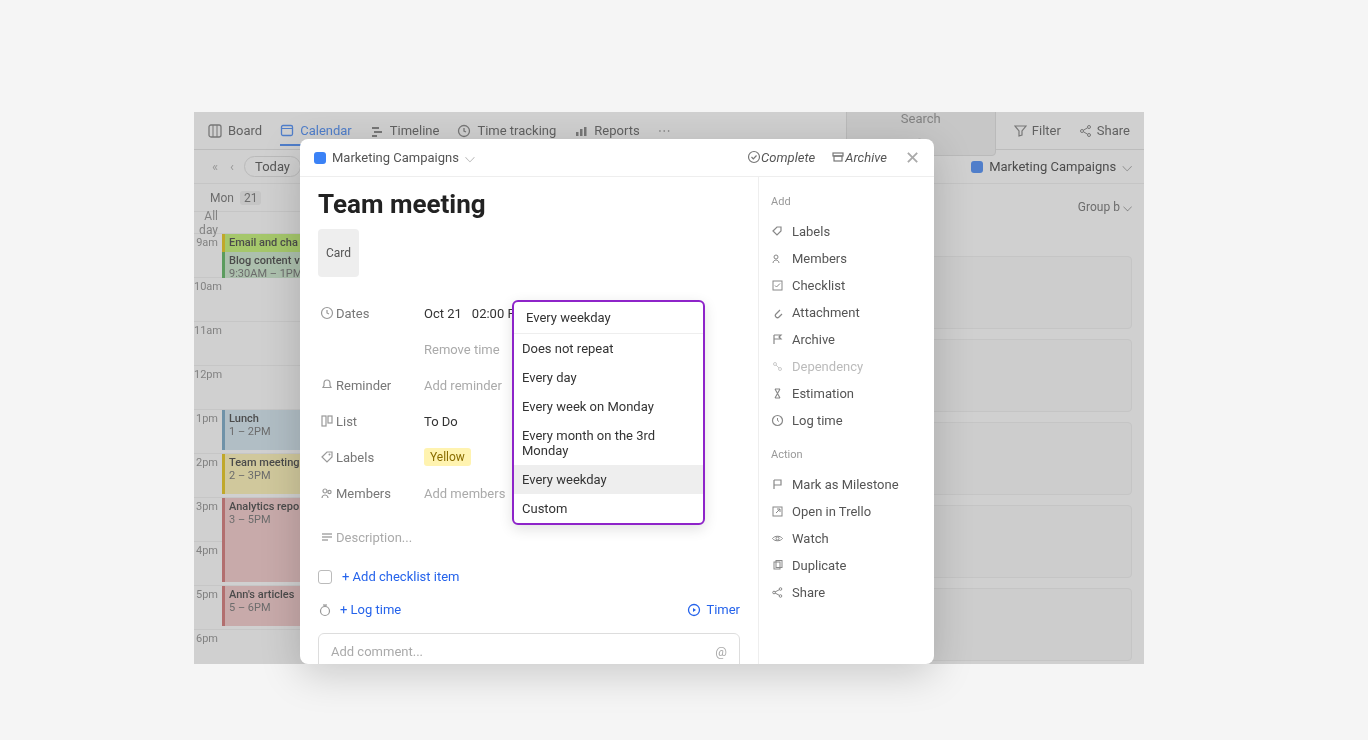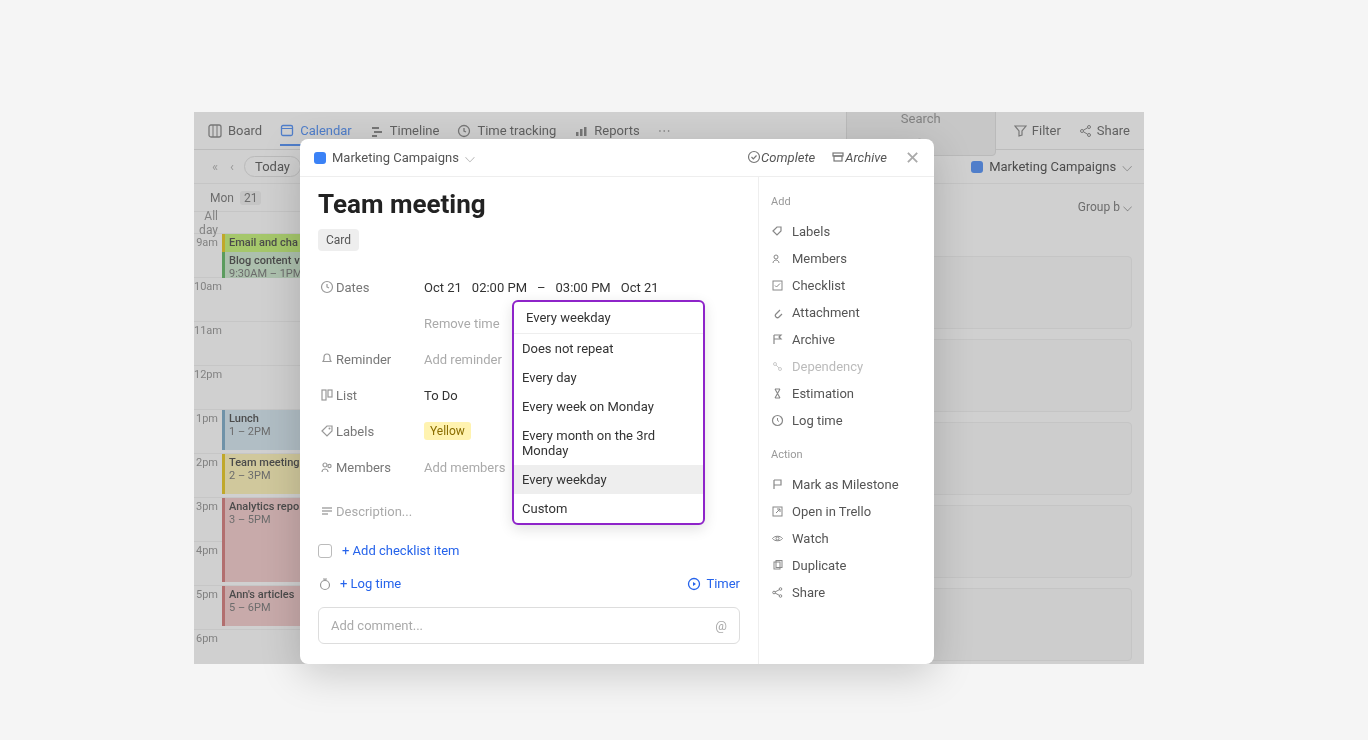--- a/index.html
+++ b/index.html
@@ -44,21 +44,21 @@
 .tag.red{background:#f8c8c8;color:#b02a2a;}
 .modal { position: absolute; left: 300px; top: 139px; width: 634px; height: 525px; background: #fff; border-radius: 8px; box-shadow: 0 10px 40px rgba(0,0,0,0.18); z-index: 20; display:flex; flex-direction:column; overflow:hidden;}
 .modal-top { display:flex; align-items:center; height:38px; padding:0 14px; border-bottom:1px solid #eee; font-size:13px; color:#555;}
 .modal-top .left { display:flex; align-items:center; gap:6px;}
 .modal-top .spacer{flex:1;}
 .modal-top .act { display:flex; margin-left:16px; cursor:pointer;font-style:italic;}
 .modal-close { color:#aaa; cursor:pointer; font-size:18px; margin-left:18px;}
 .modal-body { display:flex; flex:1; overflow:hidden;}
 .modal-main { flex:1; padding: 12px 18px; overflow:auto;}
 .task-title { font-size:26px; font-weight:700; color:#222; margin-bottom:10px;}
-.card-chip { display:inline-block; background:#eee; color:#555; font-size:12px; padding:4px 8px; border-radius:4px; margin-bottom:18px;}
+.card-chip { display:inline-block; background:#eee; color:#555; font-size:12px; padding:17px 8px; border-radius:4px; margin-bottom:18px;}
 .field-row { display:flex; align-items:center; min-height:36px; font-size:13px; color:#555;}
 .field-row .icon { width:18px; color:#888; display:flex; justify-content:center;}
 .field-row .lbl { width:88px; color:#777; }
 .field-row .val { flex:1; color:#333; display:flex; gap:10px; align-items:center;}
 .field-row .val.muted{color:#aaa;}
 .link-blue { color:#2563eb; cursor:pointer;}
 .yellow-pill { background:#fff3b0; color:#8a6d00; font-size:12px; padding:2px 6px; border-radius:3px;}
 .checklist-row{ display:flex; align-items:center; gap:10px; margin-top:14px; font-size:13px;}
 .chk-box{ width:14px;height:14px;border:1.5px solid #bbb;border-radius:3px;}
 .timer-row{display:flex; align-items:center; justify-content:space-between; margin-top:18px; font-size:13px;}

